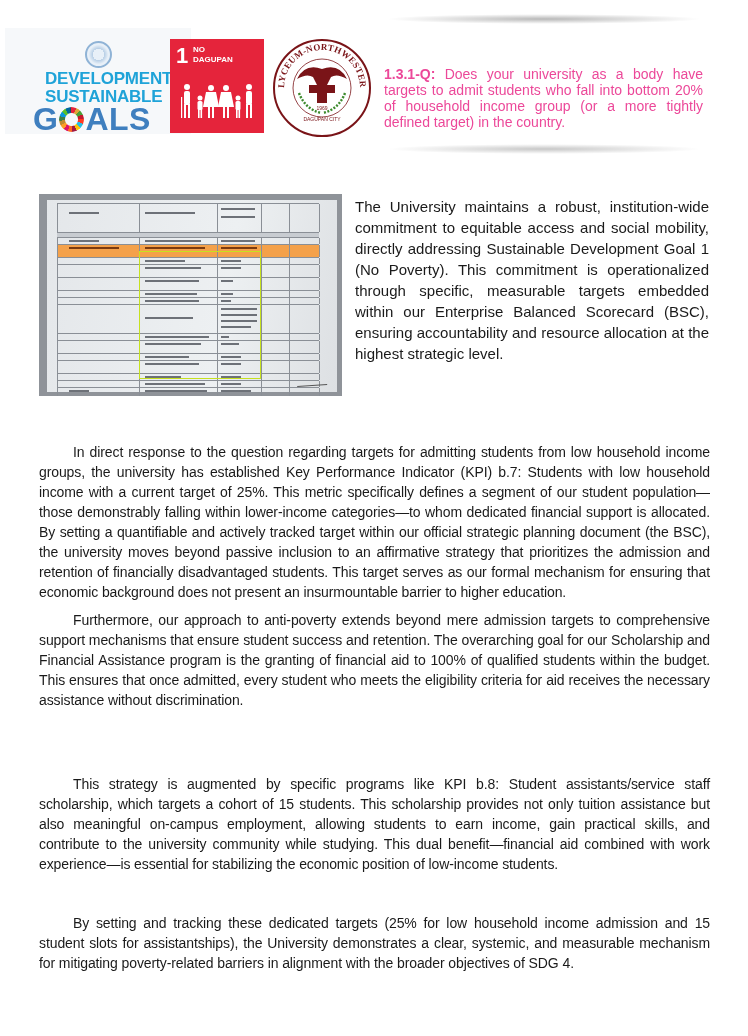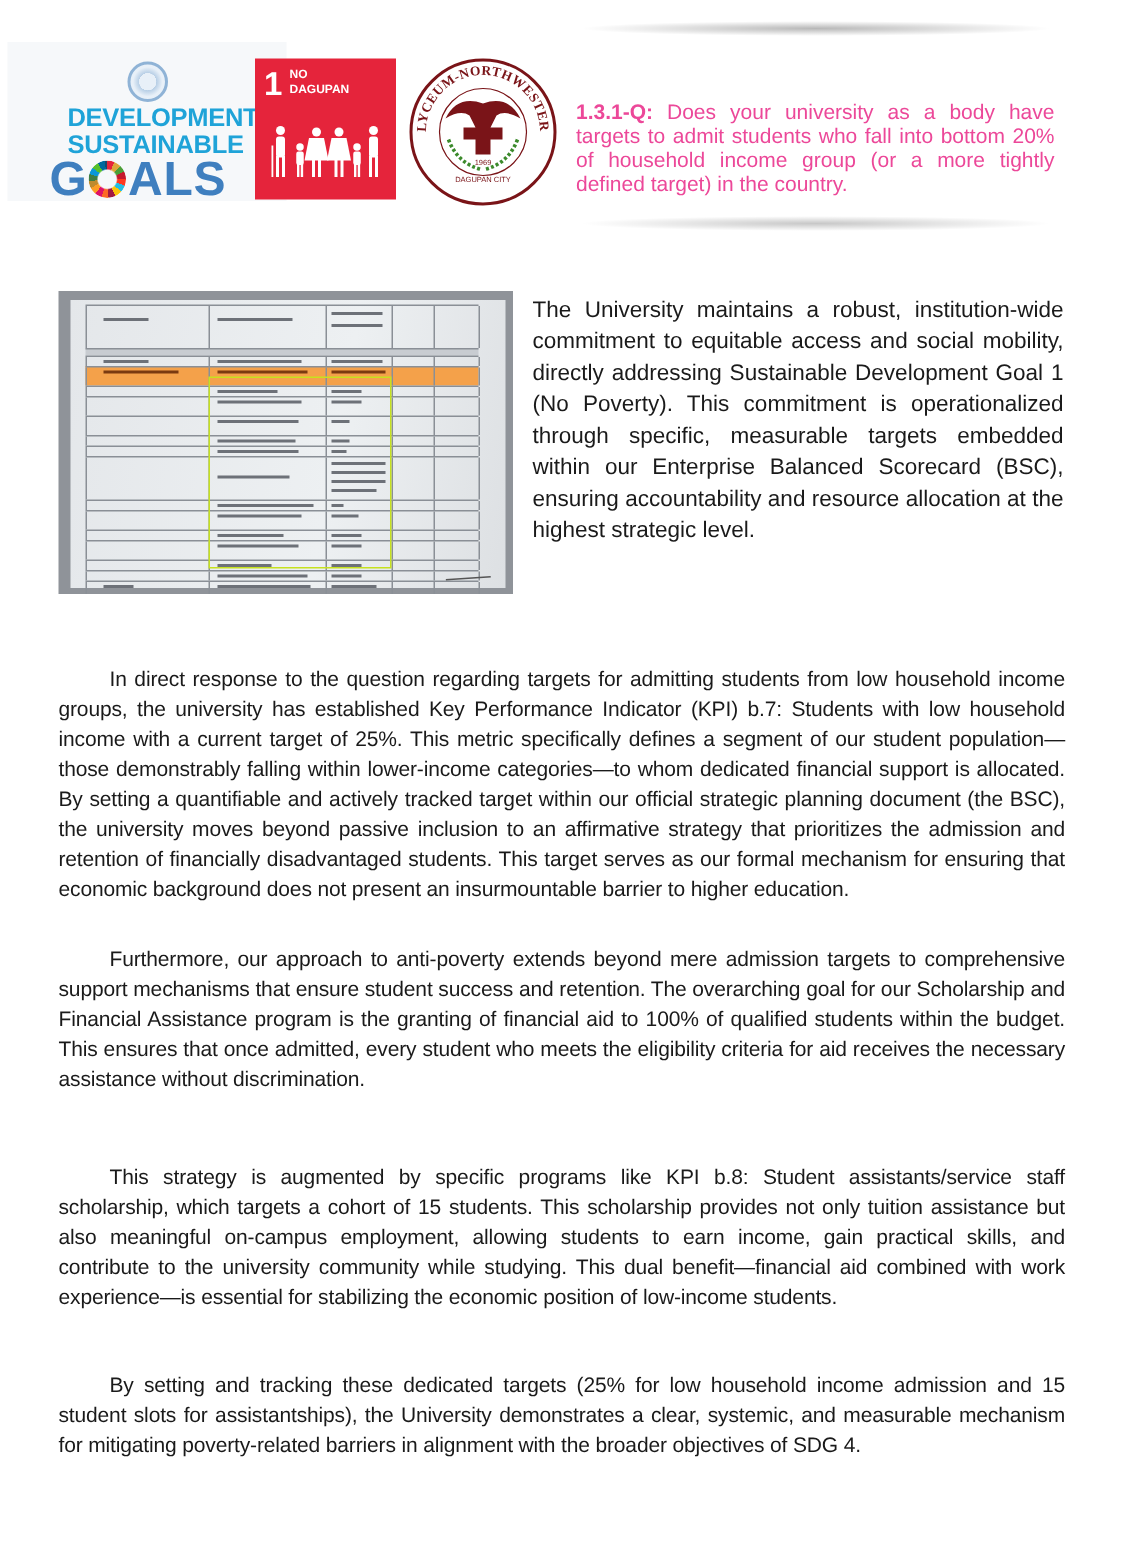--- a/index.html
+++ b/index.html
@@ -44,21 +44,21 @@
   .cells { position: absolute; inset: 0; }
   .cells span { position: absolute; top: 0; bottom: 0; border-left: 0.6px solid #8a8f96; }
   .txt { position: absolute; height: 1.5px; background: #6d7178; top: 2px; }
   .yellow-box { position: absolute; left: 82px; top: 48px; width: 122px; height: 128px; border: 1.2px solid #c6e11f; box-sizing: border-box; }
   .signature { position: absolute; right: 10px; bottom: 6px; width: 30px; height: 6px; border-bottom: 1px solid #555; transform: rotate(-4deg); }
 
   
   .intro { position: absolute; left: 355px; top: 196px; width: 354px; font-size: 15px; line-height: 21px; text-align: justify; color: #1a1a1a; }
   .para { position: absolute; left: 39px; width: 671px; font-family: "Liberation Sans", sans-serif; font-size: 14px; line-height: 20px; text-align: justify; color: #1a1a1a; text-indent: 34px; letter-spacing: -0.1px; }
   .p1 { top: 442px; }
-  .p2 { top: 629px; }
+  .p2 { top: 610px; }
   .p3 { top: 774px; }
   .p4 { top: 913px; }
 </style>
 </head>
 <body>
 
 <div class="logos">
   <div class="sdg-logo">
     <div class="un-emblem"></div>
     <div class="sdg-line l1">DEVELOPMENT</div>

